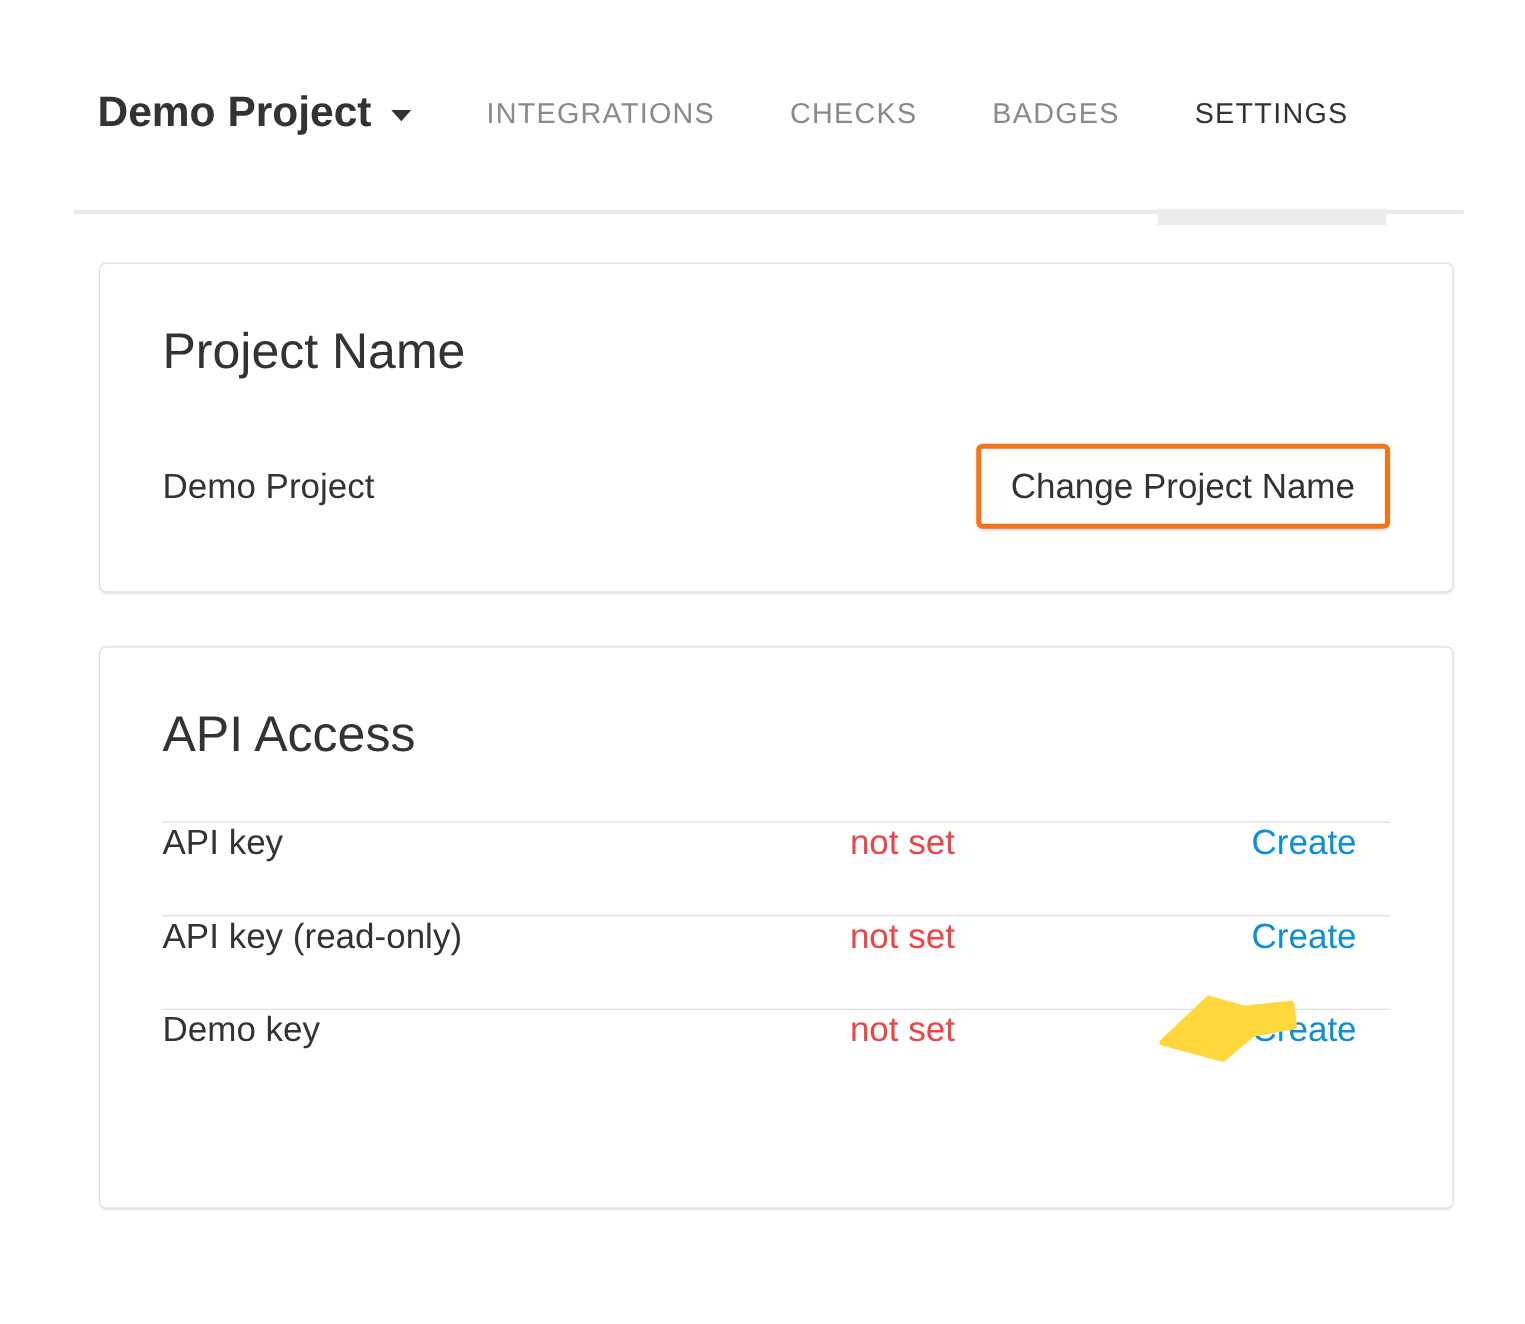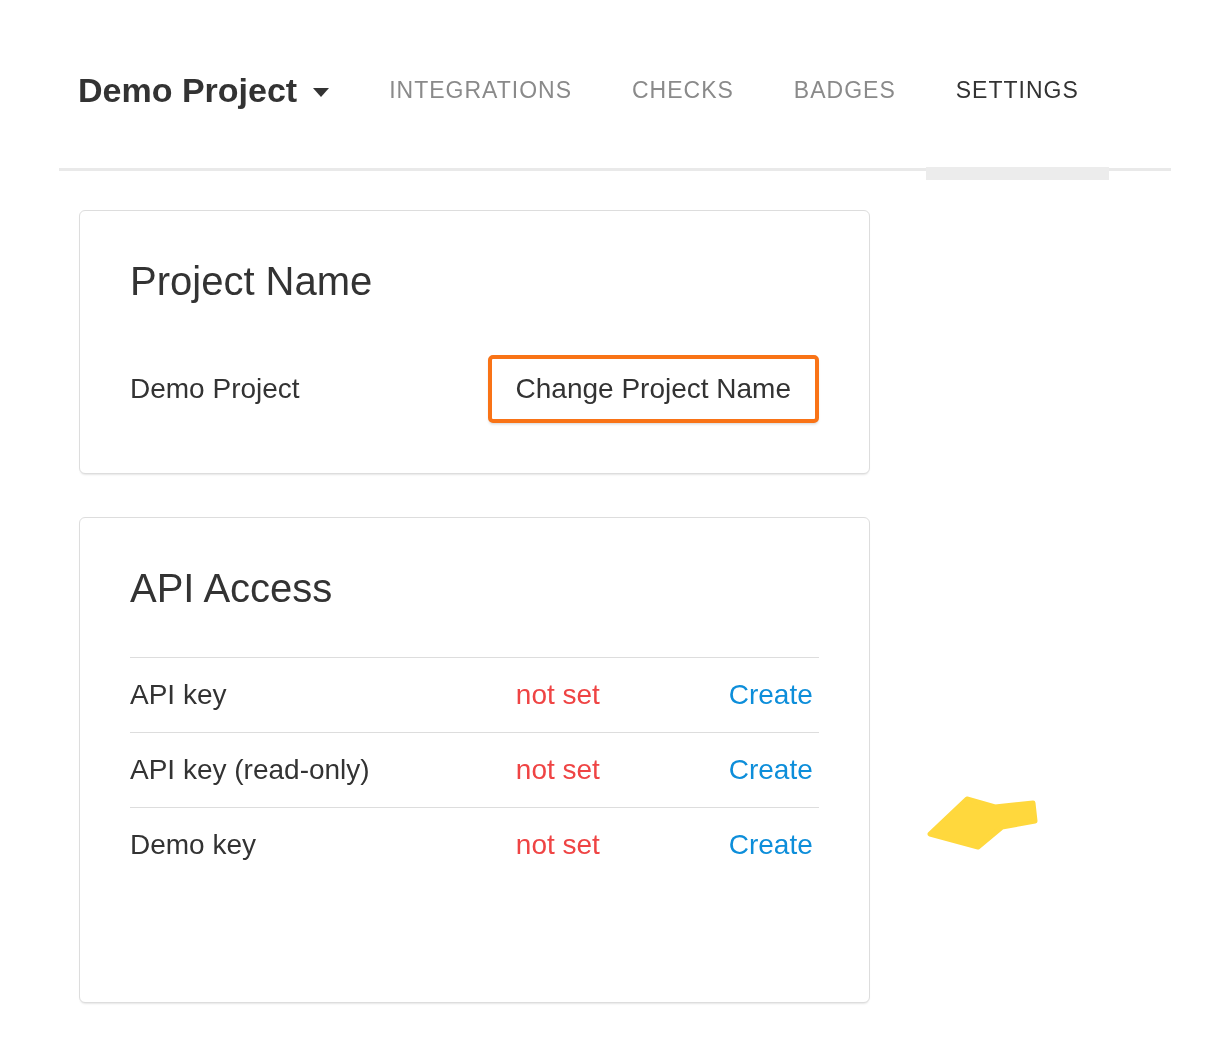--- a/index.html
+++ b/index.html
@@ -60,30 +60,30 @@
   .tab.active { color: #333333; }
   .tab.active::after {
     content: "";
     position: absolute;
     left: 0; right: 0; bottom: -12px;
     height: 13px;
     background: #ececec;
   }
 
   
-  .content { margin-left: 79px; width: 791px; }
+  .content { margin-left: 79px; width: 1084px; }
   .card {
     border: 1px solid #dddddd;
     border-radius: 6px;
     background: #ffffff;
     box-shadow: 0 2px 2px -1px rgba(0,0,0,0.10);
     padding: 48px 50px 50px 50px;
   }
   .card--project { margin-top: 39px; margin-bottom: 43px; }
-  .card--api { padding-bottom: 120px; position: relative; }
+  .card--api { padding-bottom: 84px; position: relative; }
   .card-title {
     font-size: 40px;
     font-weight: normal;
     color: #333333;
     line-height: 1.1;
   }
 
   .name-row {
     margin-top: 52px;
     display: flex;
@@ -101,21 +101,20 @@
     padding: 14px 24px;
     box-shadow: 0 2px 3px -1px rgba(0,0,0,0.18);
     cursor: pointer;
     white-space: nowrap;
   }
 
   
   .api-table { margin-top: 47px; }
   .api-row {
     display: flex;
-    align-items: center;
     height: 75px;
     border-top: 1px solid #dddddd;
     font-size: 28px;
   }
   .api-row .cell-label { flex: 0 0 56%; color: #333333; }
   .api-row .cell-value { flex: 0 0 30%; color: #ef4444; }
   .api-row .cell-action { flex: 1; text-align: center; }
   .create-link {
     color: #0d8eda;
     text-decoration: none;

